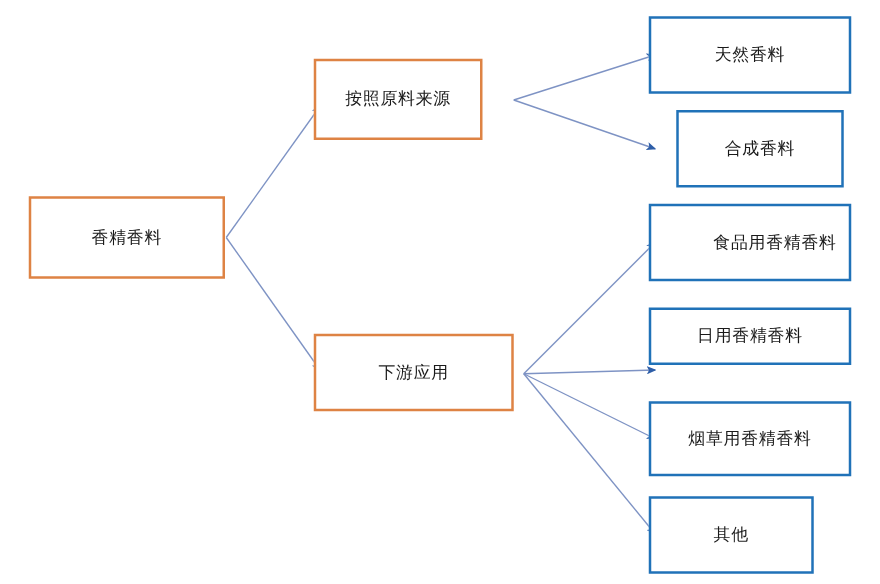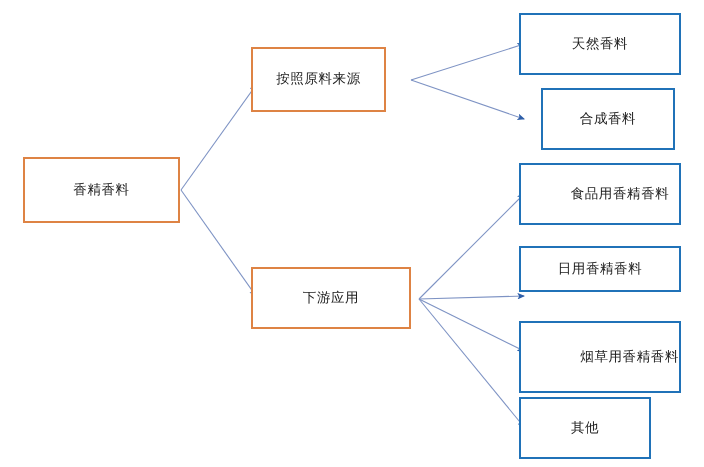--- a/index.html
+++ b/index.html
@@ -69,21 +69,21 @@
     left: 251px;
     top: 267px;
     width: 160px;
     height: 62px;
   }
   
   #node-leaf-0 { left: 519px; top: 13px;  width: 162px; height: 62px; }
   #node-leaf-1 { left: 541px; top: 88px;  width: 134px; height: 62px; }
   #node-leaf-2 { left: 519px; top: 163px; width: 162px; height: 62px; padding-left: 40px; }
   #node-leaf-3 { left: 519px; top: 246px; width: 162px; height: 46px; }
-  #node-leaf-4 { left: 519px; top: 321px; width: 162px; height: 72px; justify-content: flex-end; }
+  #node-leaf-4 { left: 519px; top: 321px; width: 162px; height: 60px; }
   #node-leaf-5 { left: 519px; top: 397px; width: 132px; height: 62px; }
 
   
   #watermark {
     position: absolute;
     left: 318px;
     top: 282px;
     width: 200px;
     z-index: 5;
     pointer-events: none;

